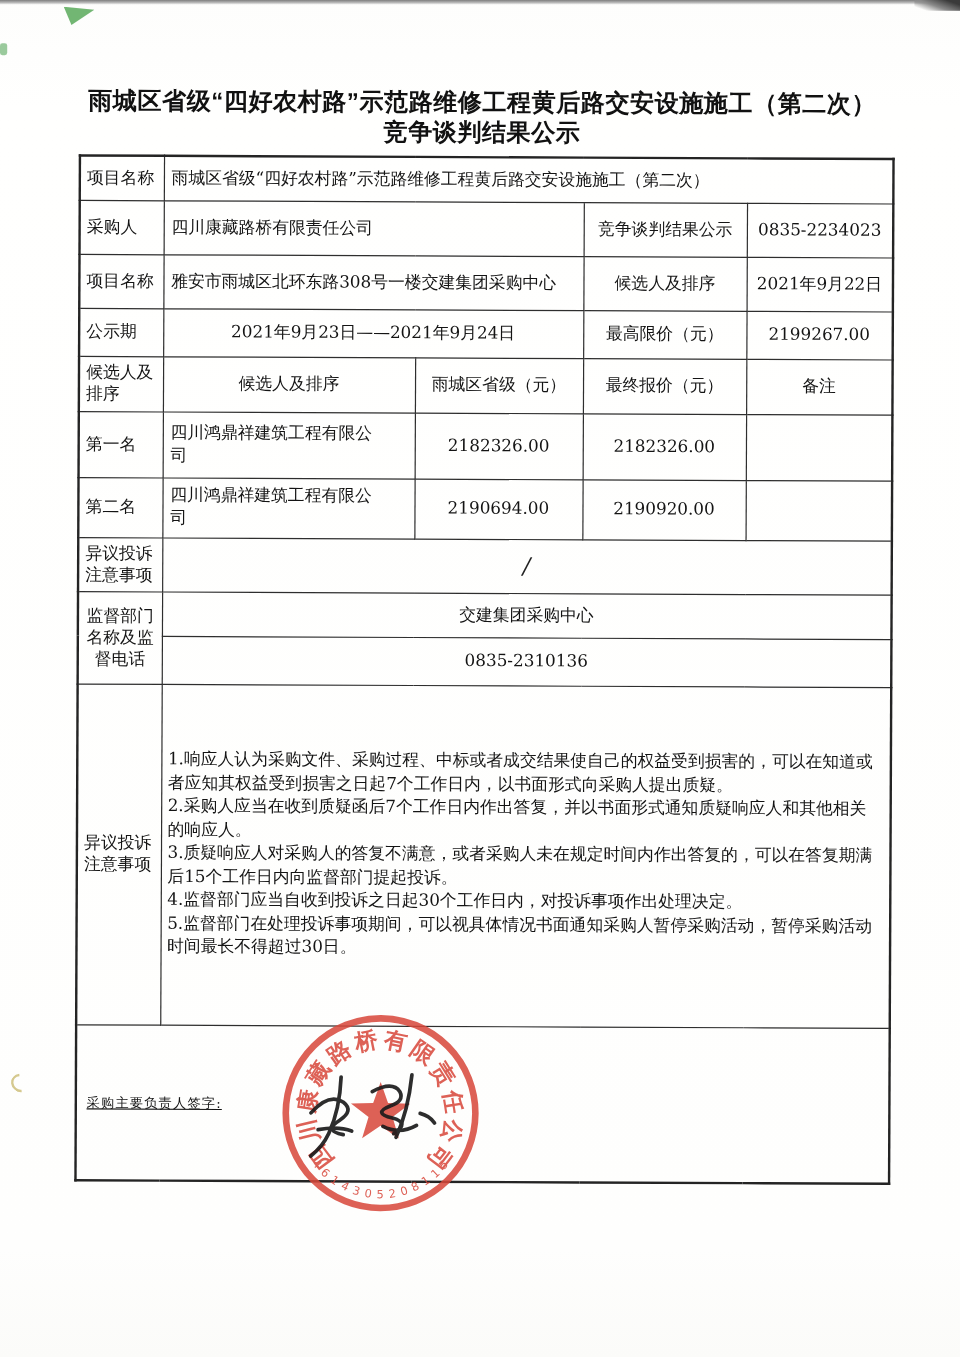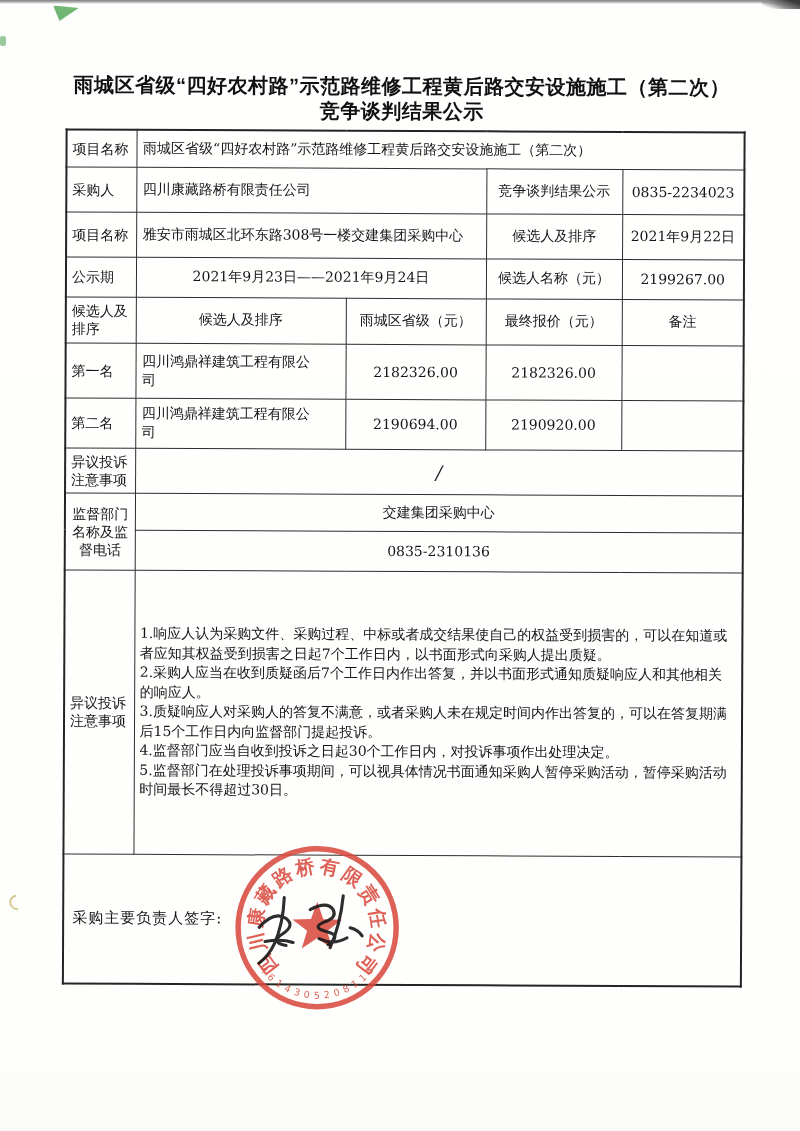--- a/index.html
+++ b/index.html
@@ -40,21 +40,21 @@
   td.label{padding-left:5px;padding-right:3px;line-height:18px;}
   td.label-c{text-align:center;padding-left:4px;padding-right:4px;line-height:18px;}
   td.name-cell{padding:4px 26px 4px 6px;line-height:19px;}
   tr.r1{height:37px;} tr.r2{height:45px;} tr.r3{height:45px;} tr.r4{height:40px;}
   tr.r5{height:46px;} tr.r6{height:55px;} tr.r7{height:50px;} tr.r8{height:45px;}
   tr.r9a{height:37px;} tr.r9b{height:40px;} tr.r10{height:284px;} tr.r11{height:130px;}
   td.notes{padding:8px 8px 8px 5px;}
   .notes-inner{line-height:19.5px;}
   td.slash-cell{text-align:center;font-size:19px;font-style:italic;color:#222;}
   td.sign-cell{padding-left:8px;vertical-align:middle;}
-  .sign-label{font-size:15px;letter-spacing:1px;}
+  .sign-label{font-size:11px;letter-spacing:1px;text-decoration:underline;}
   
   .stamp{position:absolute;left:228px;top:836px;width:182px;height:182px;}
   .stamp-char{font-size:19px;font-weight:bold;fill:#d8473b;font-family:"DejaVu Serif",serif;}
   .stamp-digit{font-size:9.5px;fill:#d8473b;font-family:"DejaVu Sans",sans-serif;}
 </style>
 </head>
 <body>
 
 <div class="page">
   <div class="scan-top-band"></div>
@@ -91,21 +91,21 @@
         </tr>
         <tr class="r3">
           <td class="label l">项目名称</td>
           <td class="l" colspan="2">雅安市雨城区北环东路308号一楼交建集团采购中心</td>
           <td class="c">候选人及排序</td>
           <td class="c">2021年9月22日</td>
         </tr>
         <tr class="r4">
           <td class="label l">公示期</td>
           <td class="c" colspan="2">2021年9月23日——2021年9月24日</td>
-          <td class="c">候选人名称（元）</td>
+          <td class="c">最高限价（元）</td>
           <td class="c">2199267.00</td>
         </tr>
         <tr class="r5">
           <td class="label l">候选人及排序</td>
           <td class="c">候选人及排序</td>
           <td class="c">雨城区省级（元）</td>
           <td class="c">最终报价（元）</td>
           <td class="c">备注</td>
         </tr>
         <tr class="r6">

